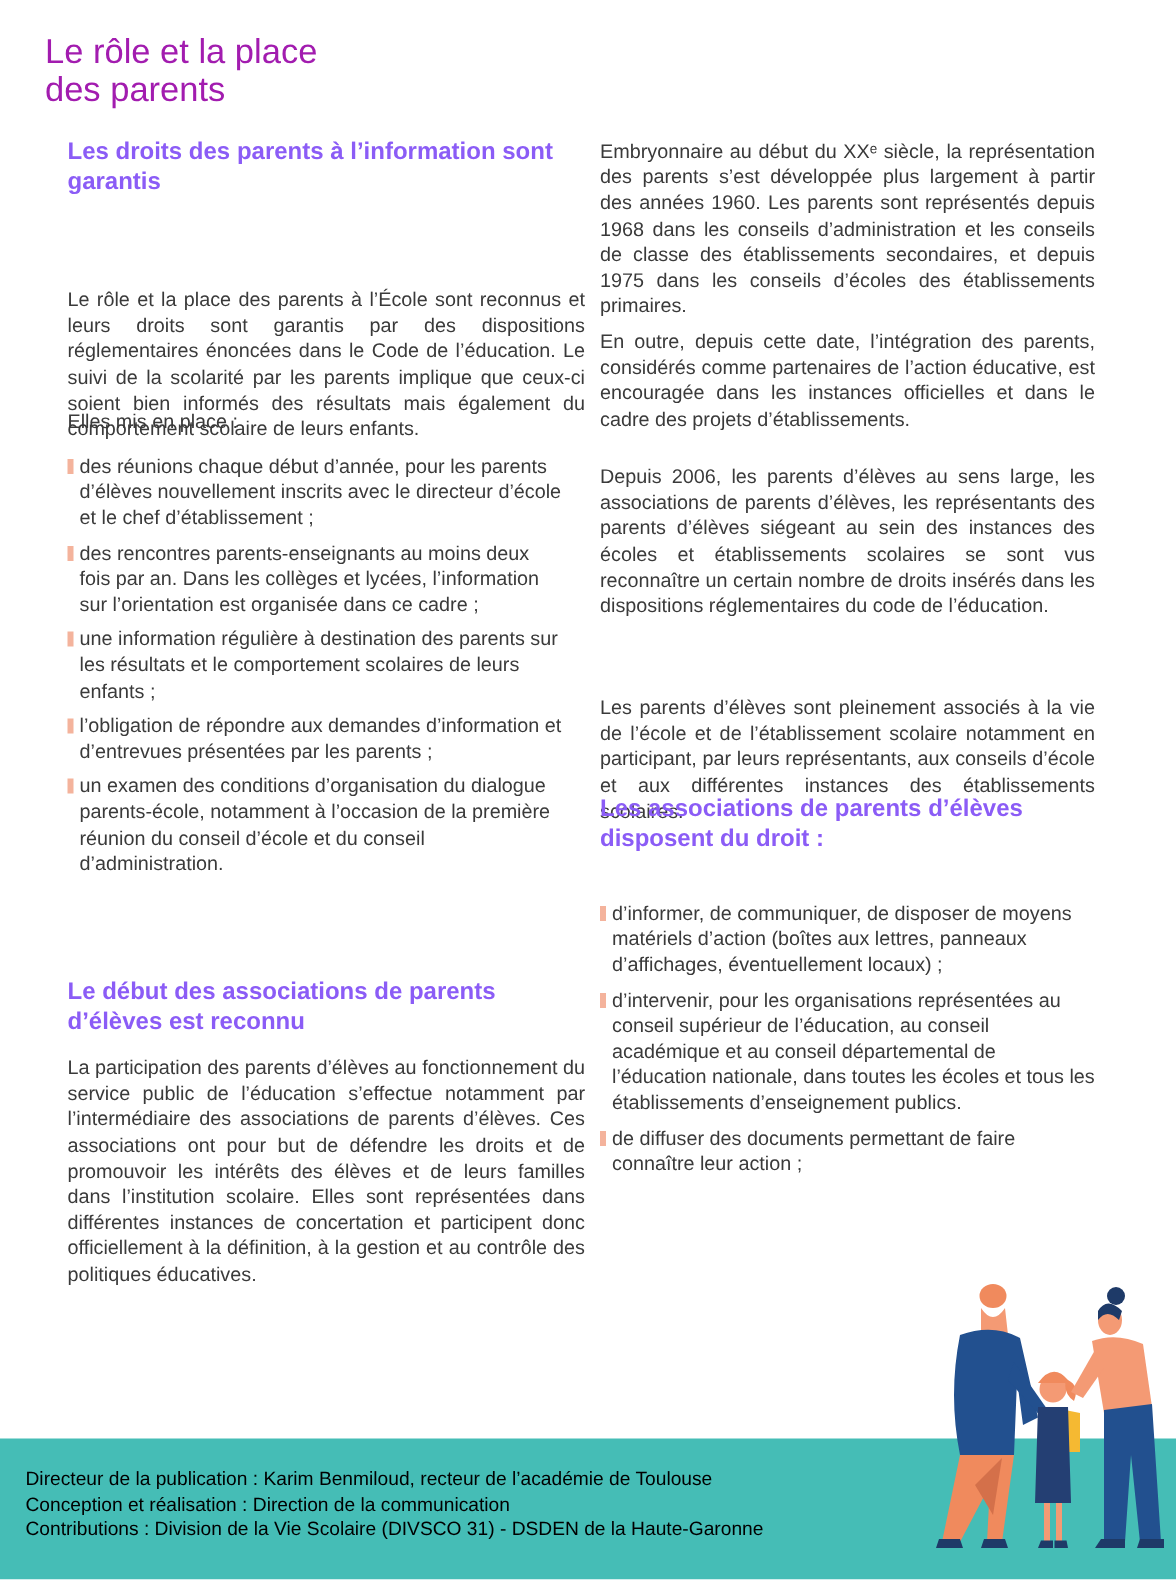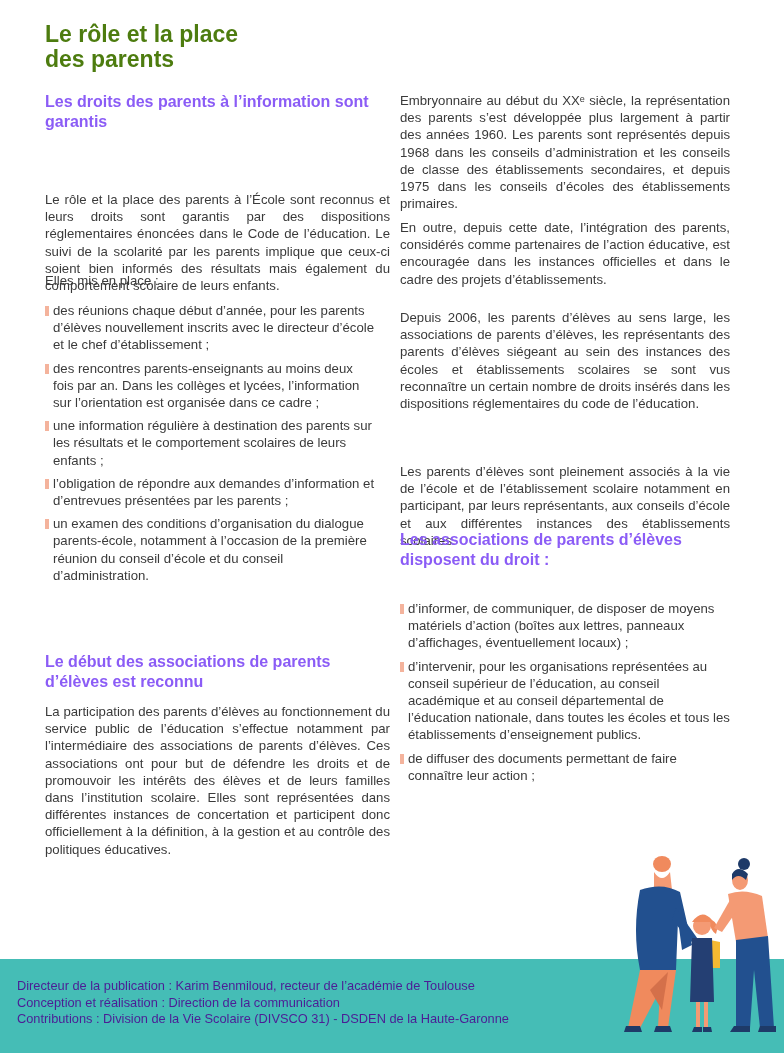--- a/index.html
+++ b/index.html
@@ -1,29 +1,29 @@
 <!DOCTYPE html>
 <html><head>
 <meta charset="utf-8">
 <style>
   html, body { margin: 0; padding: 0; background: #ffffff; }
   body { width: 784px; height: 1053px; position: relative; overflow: hidden;
          font-family: "Liberation Sans", "DejaVu Sans", sans-serif; color: #3a3a3a; }
-  .page-title { position: absolute; left: 45px; top: 22px; width: 320px;
-                font-size: 23px; line-height: 25px; font-weight: bold; color: #4d7c0f; margin: 0; }
+  .page-title { position: absolute; left: 30px; top: 22px; width: 320px;
+                font-size: 23px; line-height: 25px; font-weight: normal; color: #a21caf; margin: 0; }
   .col { position: absolute; top: 0; }
   .col-left { left: 45px; width: 345px; }
   .col-right { left: 400px; width: 330px; }
   h2.section-heading { font-size: 16px; line-height: 20px; font-weight: bold; color: #8b5cf6; margin: 0; position: absolute; left: 0; width: 100%; }
   p.body-text { margin: 0; font-size: 13.2px; line-height: 17.2px; text-align: justify; position: absolute; left: 0; width: 100%; }
   ul.bullets { list-style: none; margin: 0; padding: 0; position: absolute; left: 0; width: 100%; }
   ul.bullets li { position: relative; padding-left: 8px; font-size: 13.2px; line-height: 17.2px; margin-bottom: 6px; }
   ul.bullets li .marker { position: absolute; left: 0; top: 4px; width: 4px; height: 10px; background: #F4B39C; }
   .footer { position: absolute; left: 0; top: 959px; width: 784px; height: 94px; background: #45BDB6; }
-  .footer-lines { position: absolute; left: 17px; top: 19px; color: #4c1d95; font-size: 12.8px; line-height: 16.5px; }
+  .footer-lines { position: absolute; left: 17px; top: 19px; color: #000000; font-size: 12.8px; line-height: 16.5px; }
   .footer-lines div { white-space: nowrap; }
   .illustration { position: absolute; left: 610px; top: 850px; width: 170px; height: 185px; }
 </style>
 </head>
 <body>
 
 <h1 class="page-title">
   <span>Le rôle et la place</span><br>
   <span>des parents</span>
 </h1>

